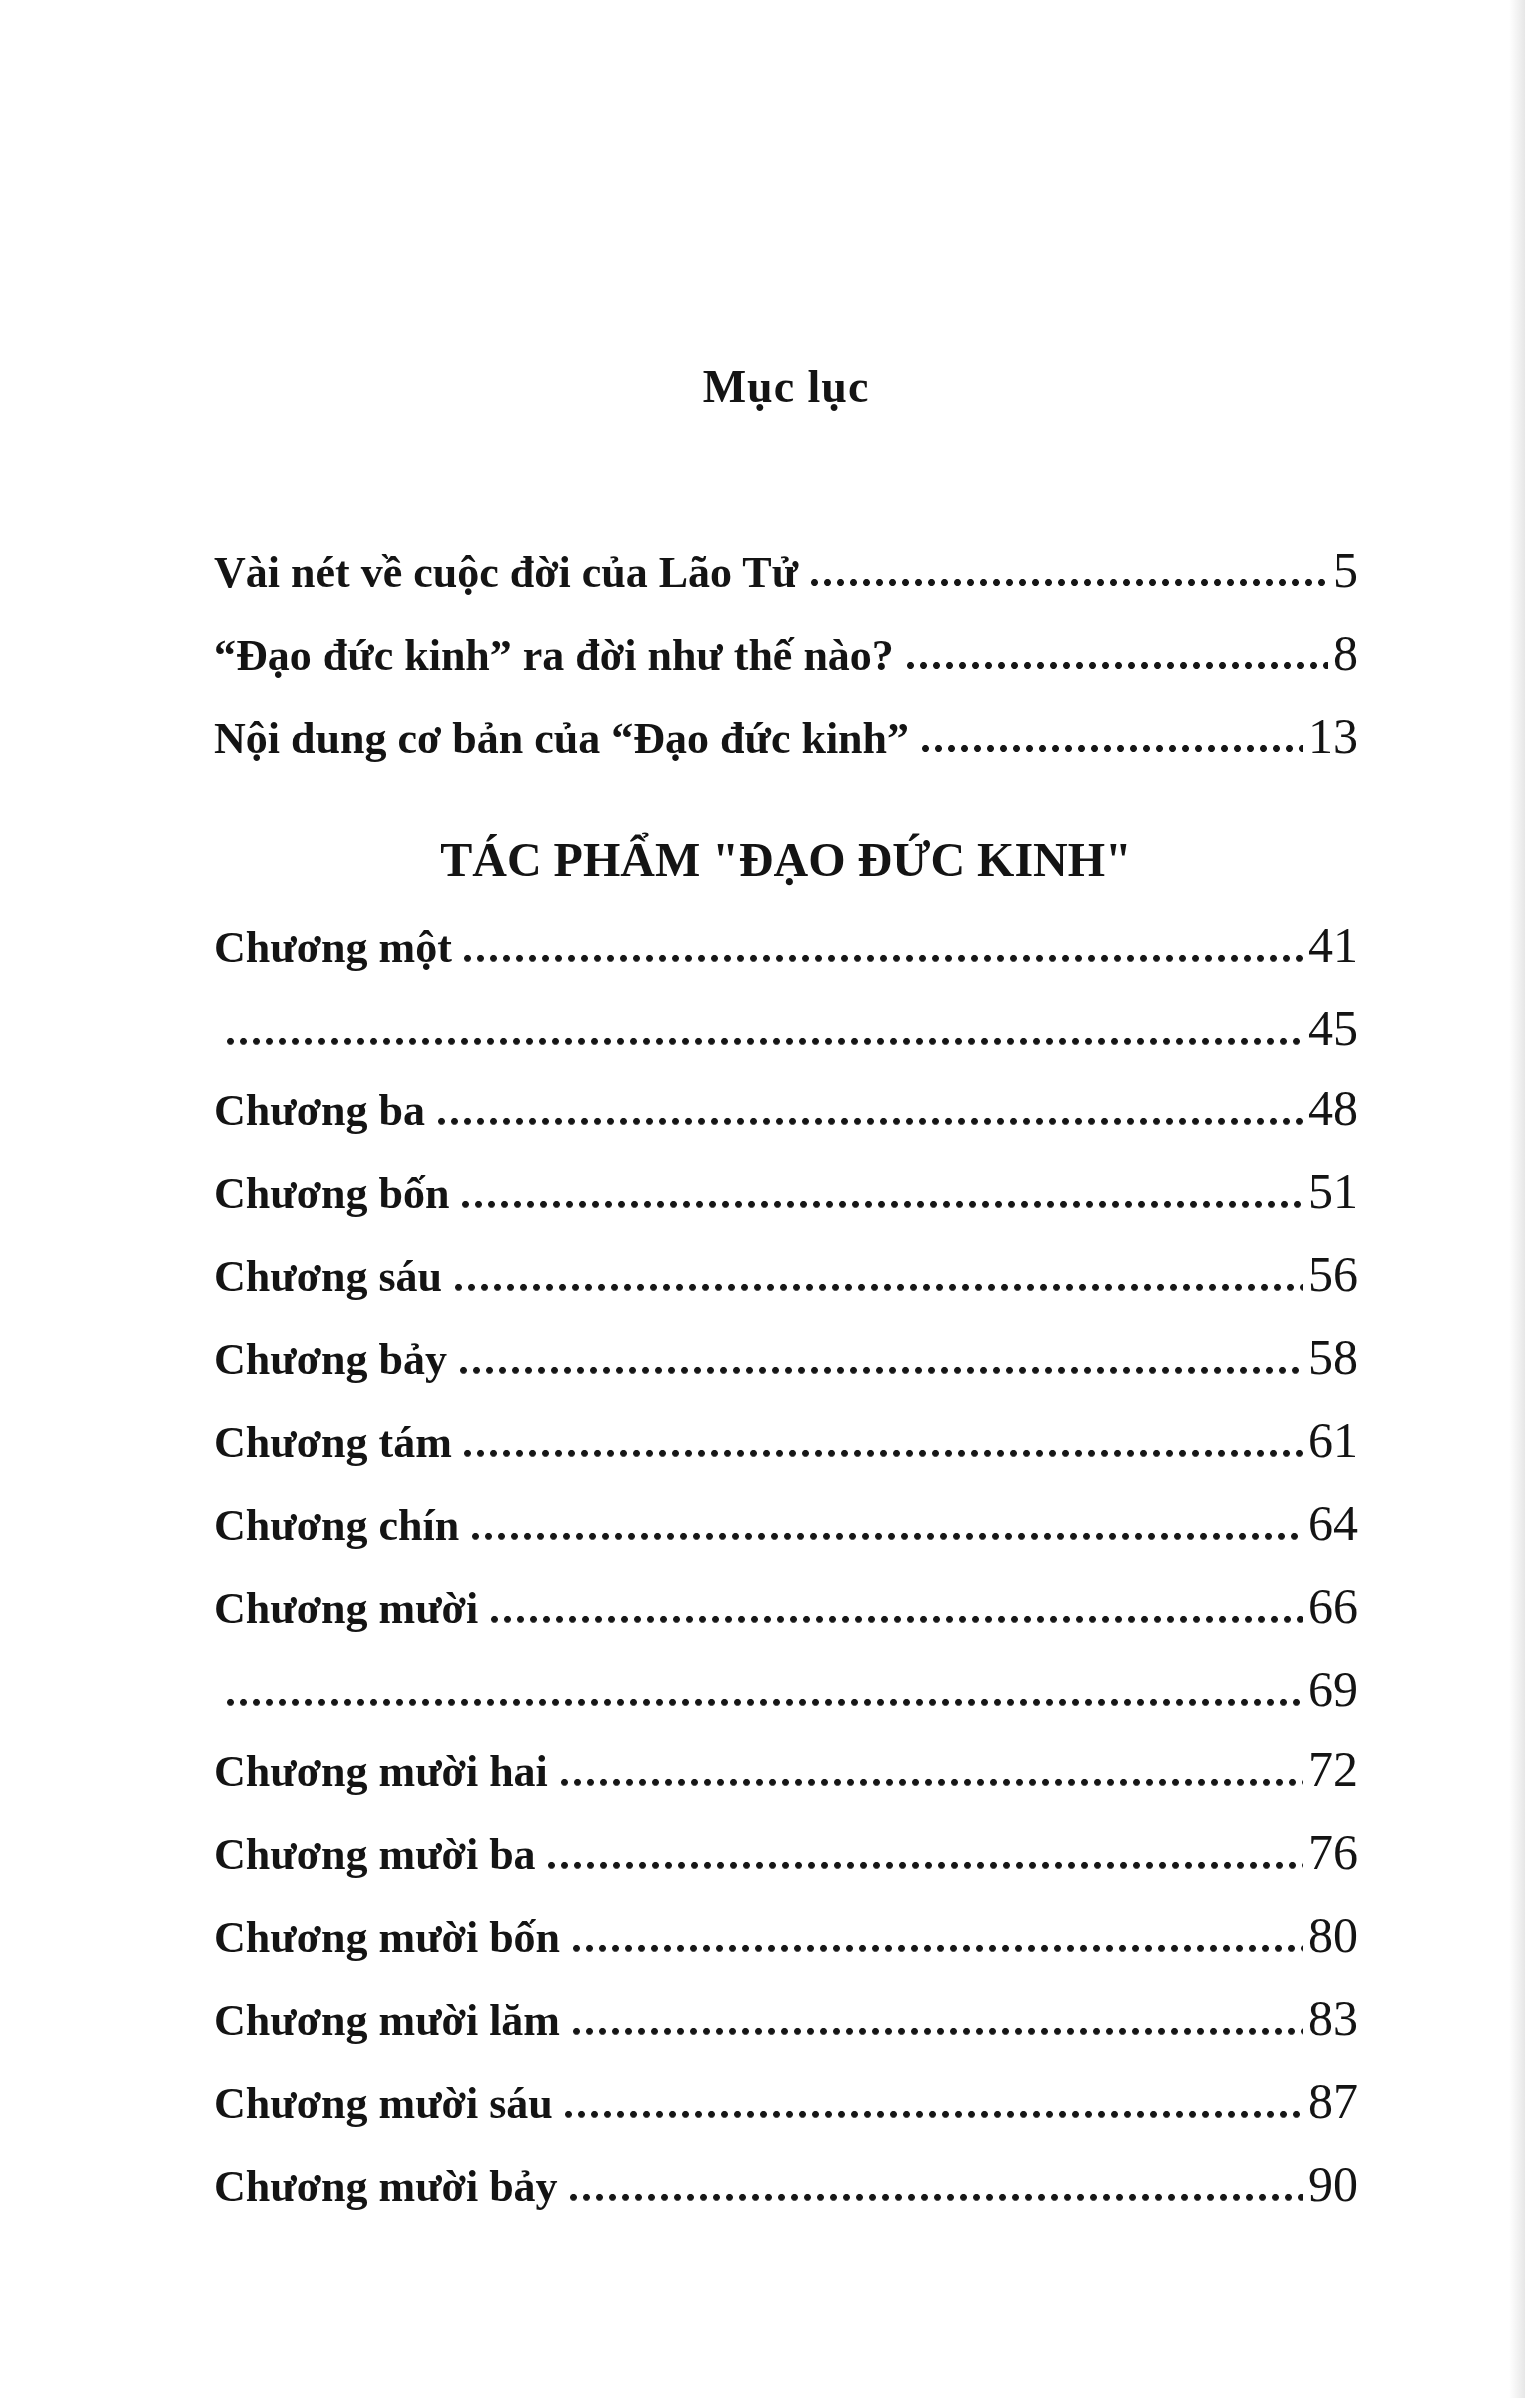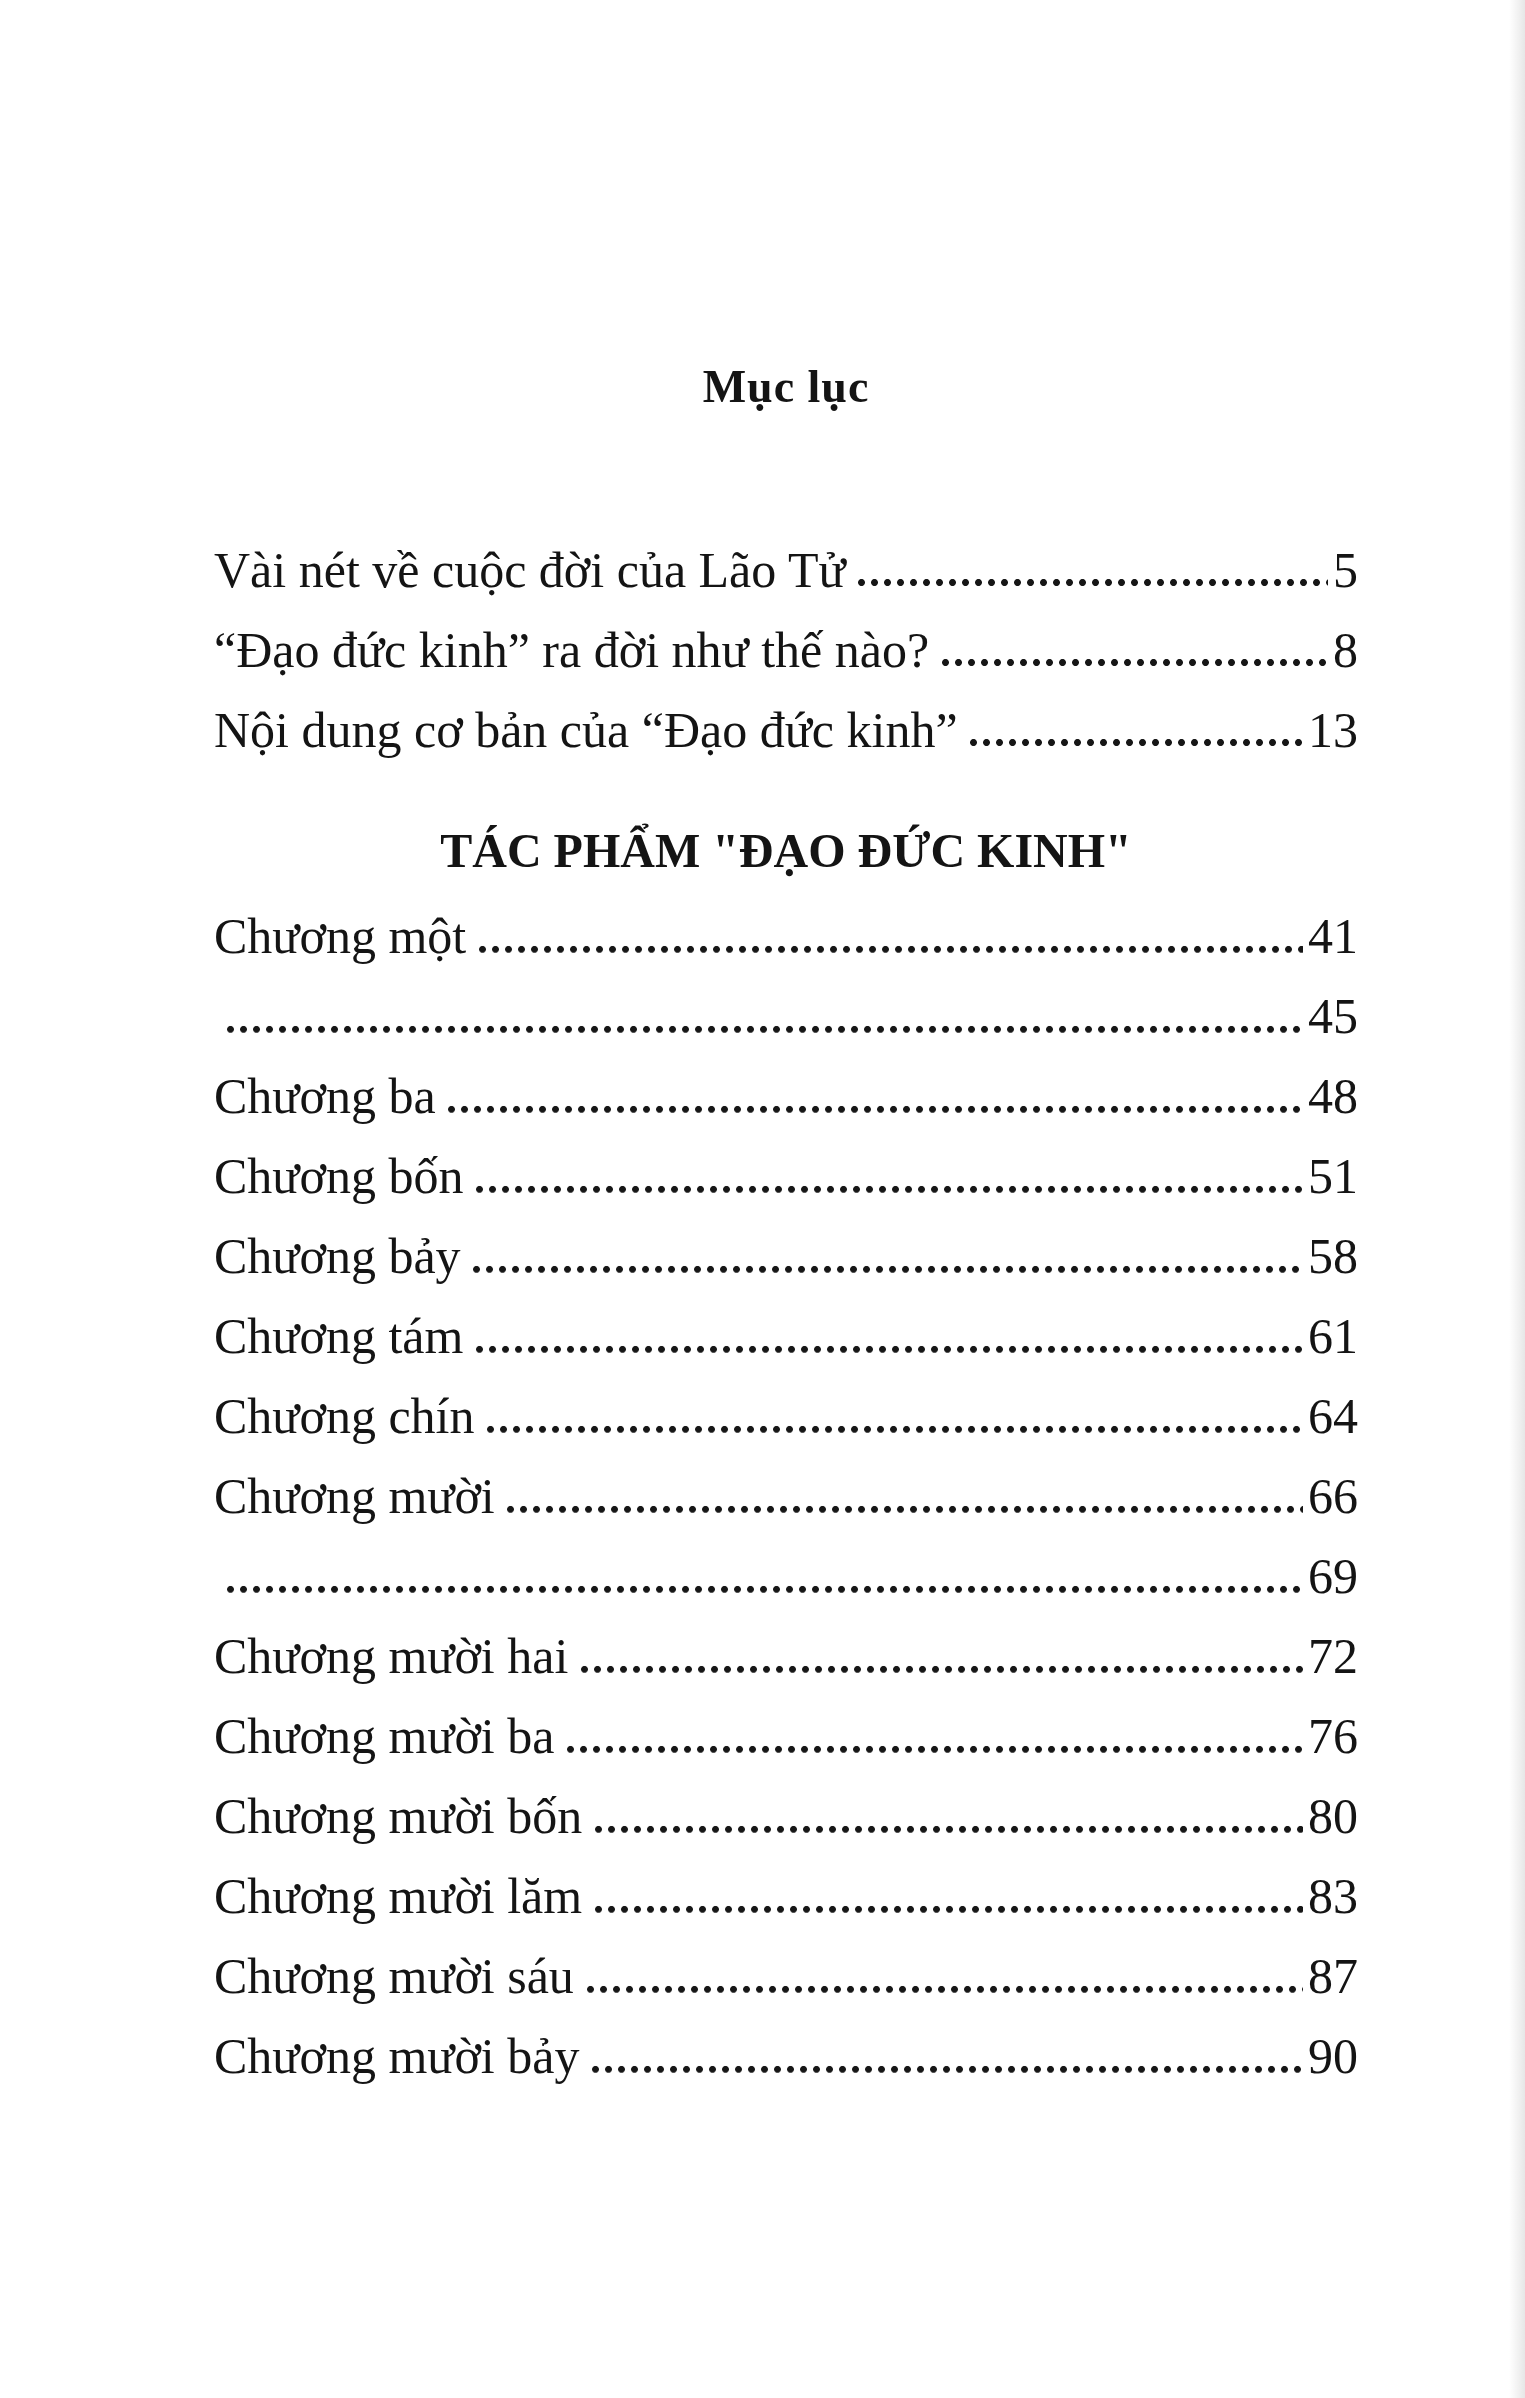--- a/index.html
+++ b/index.html
@@ -43,23 +43,24 @@
   }
   .toc-chapters {
     margin-top: 17.4px;
   }
   .row {
     display: flex;
     align-items: baseline;
     width: 100%;
   }
   .row .label {
-    font-size: 50px;
+    font-size: 44px;
     line-height: 80px;
     white-space: nowrap;
+    font-weight: bold;
   }
   .row .dots {
     flex: 1 1 auto;
     min-width: 23px;
     height: 8.7px;
     margin: 0 4.8px 0 9.7px;
     background-image: radial-gradient(circle, #161616 3px, rgba(0,0,0,0) 3.8px);
     background-size: 13px 8.7px;
     background-repeat: repeat-x;
     background-position: left center;
@@ -124,20 +125,25 @@
     <span class="num">48</span>
   </div>
 
   <div class="row">
     <span class="label">Chương bốn</span>
     <span class="dots"></span>
     <span class="num">51</span>
   </div>
 
 
+  <div class="row">
+    <span class="label">Chương sáu</span>
+    <span class="dots"></span>
+    <span class="num">56</span>
+  </div>
 
   <div class="row">
     <span class="label">Chương bảy</span>
     <span class="dots"></span>
     <span class="num">58</span>
   </div>
 
   <div class="row">
     <span class="label">Chương tám</span>
     <span class="dots"></span>

